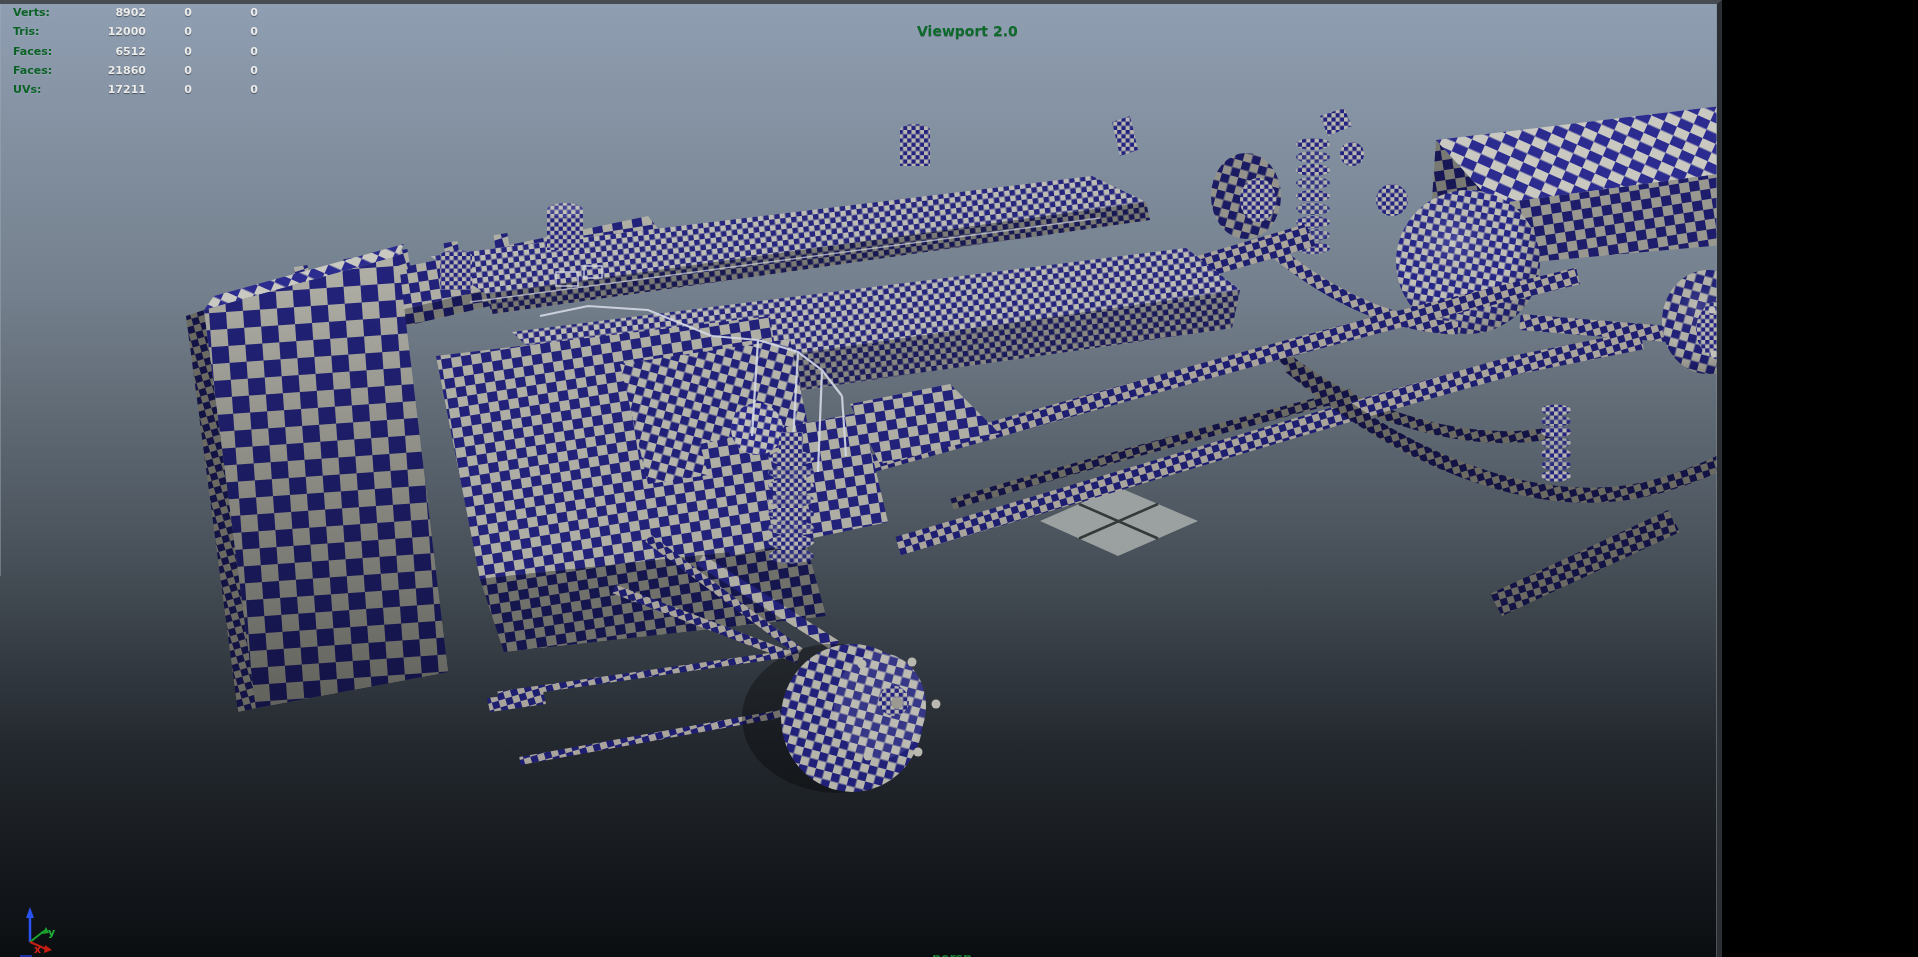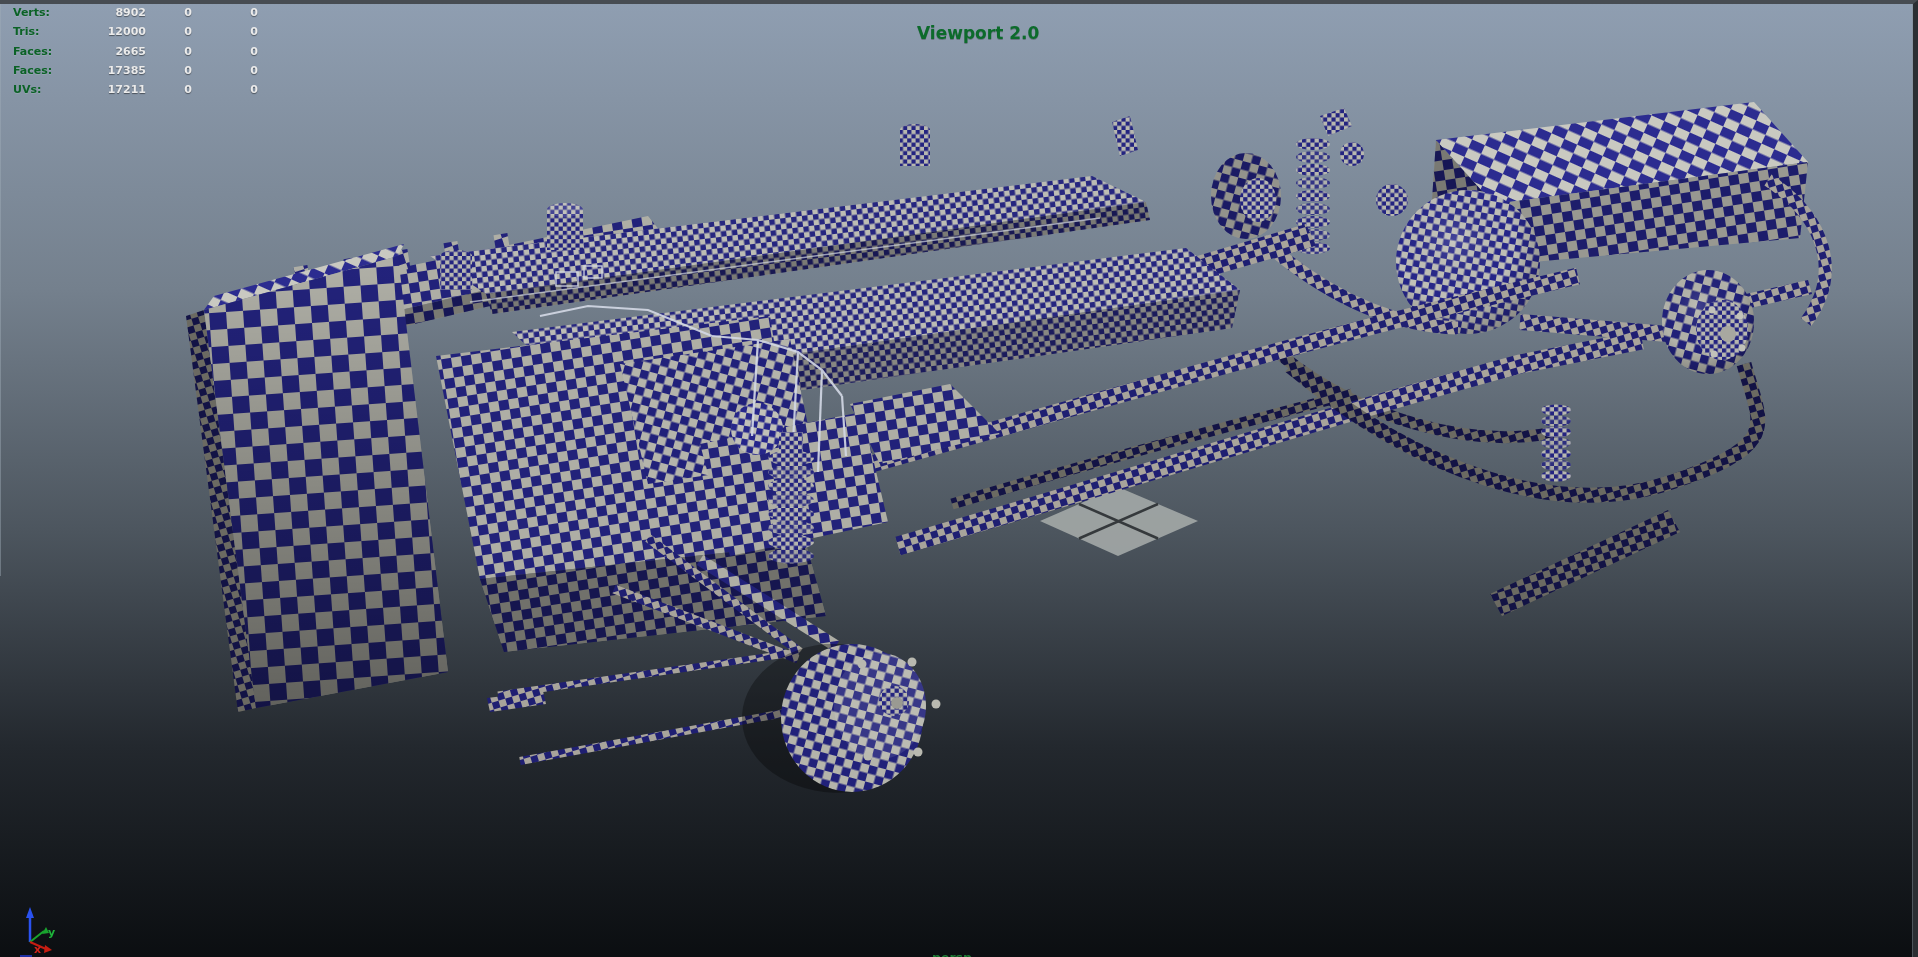--- a/index.html
+++ b/index.html
@@ -1,34 +1,34 @@
 <!DOCTYPE html>
 <html><head>
 <meta charset="utf-8">
 <style>
   html,body{margin:0;padding:0;background:#000;}
   .viewport{
-    position:relative;width:1918px;height:957px;overflow:hidden;
+    position:relative;width:1722px;height:957px;overflow:hidden;
     font-family:"DejaVu Sans","Liberation Sans",sans-serif;
     background:linear-gradient(180deg,#8f9eb1 0%,#74808d 30%,#4d565f 55%,#23282e 78%,#0b0e11 100%);
     border-top:4px solid #474c52;
     border-right:5px solid #2b2f33;
     box-sizing:border-box;
   }
   .viewport::after{content:"";position:absolute;top:0;right:0;width:1px;height:100%;background:rgba(130,140,150,.55);}
   .viewport::before{content:"";position:absolute;top:0;left:0;width:1px;height:60%;background:rgba(160,172,184,.45);z-index:5;}
   svg.canvas3d{position:absolute;left:0;top:0;width:1918px;height:957px;}
   
   .hud{position:absolute;left:0;top:2px;width:300px;z-index:10;}
   .hud-row{position:absolute;left:0;height:14px;line-height:14px;font-size:11px;font-weight:bold;}
   .hud-label{position:absolute;left:13px;color:#0b6226;text-shadow:0 1px 0 rgba(255,255,255,.12);}
   .hud-v1{position:absolute;left:76px;width:70px;text-align:right;color:#ebebeb;text-shadow:0 1px 1px rgba(0,0,0,.45);}
   .hud-v2{position:absolute;left:152px;width:40px;text-align:right;color:#ebebeb;text-shadow:0 1px 1px rgba(0,0,0,.45);}
   .hud-v3{position:absolute;left:218px;width:40px;text-align:right;color:#ebebeb;text-shadow:0 1px 1px rgba(0,0,0,.45);}
-  .vp-label{position:absolute;left:917px;top:19px;font-size:17px;font-weight:bold;color:#0c6b2b;z-index:10;text-shadow:0 1px 0 rgba(0,0,0,.25);}
+  .vp-label{position:absolute;left:917px;top:19px;font-size:14px;font-weight:bold;color:#0c6b2b;z-index:10;text-shadow:0 1px 0 rgba(0,0,0,.25);}
   .cam-label{position:absolute;left:932px;top:946px;font-size:12.5px;font-weight:bold;color:#1e7c35;z-index:10;}
 </style>
 </head>
 <body>
 
 <div class="viewport">
 
   <div class="hud">
     <div class="hud-row" style="top:0">
       <span class="hud-label">Verts:</span>
@@ -37,27 +37,27 @@
       <span class="hud-v3">0</span>
     </div>
     <div class="hud-row" style="top:19px">
       <span class="hud-label">Tris:</span>
       <span class="hud-v1">12000</span>
       <span class="hud-v2">0</span>
       <span class="hud-v3">0</span>
     </div>
     <div class="hud-row" style="top:39px">
       <span class="hud-label">Faces:</span>
-      <span class="hud-v1">2665</span>
+      <span class="hud-v1">6512</span>
       <span class="hud-v2">0</span>
       <span class="hud-v3">0</span>
     </div>
     <div class="hud-row" style="top:58px">
       <span class="hud-label">Faces:</span>
-      <span class="hud-v1">17385</span>
+      <span class="hud-v1">21860</span>
       <span class="hud-v2">0</span>
       <span class="hud-v3">0</span>
     </div>
     <div class="hud-row" style="top:77px">
       <span class="hud-label">UVs:</span>
       <span class="hud-v1">17211</span>
       <span class="hud-v2">0</span>
       <span class="hud-v3">0</span>
     </div>
   </div>

